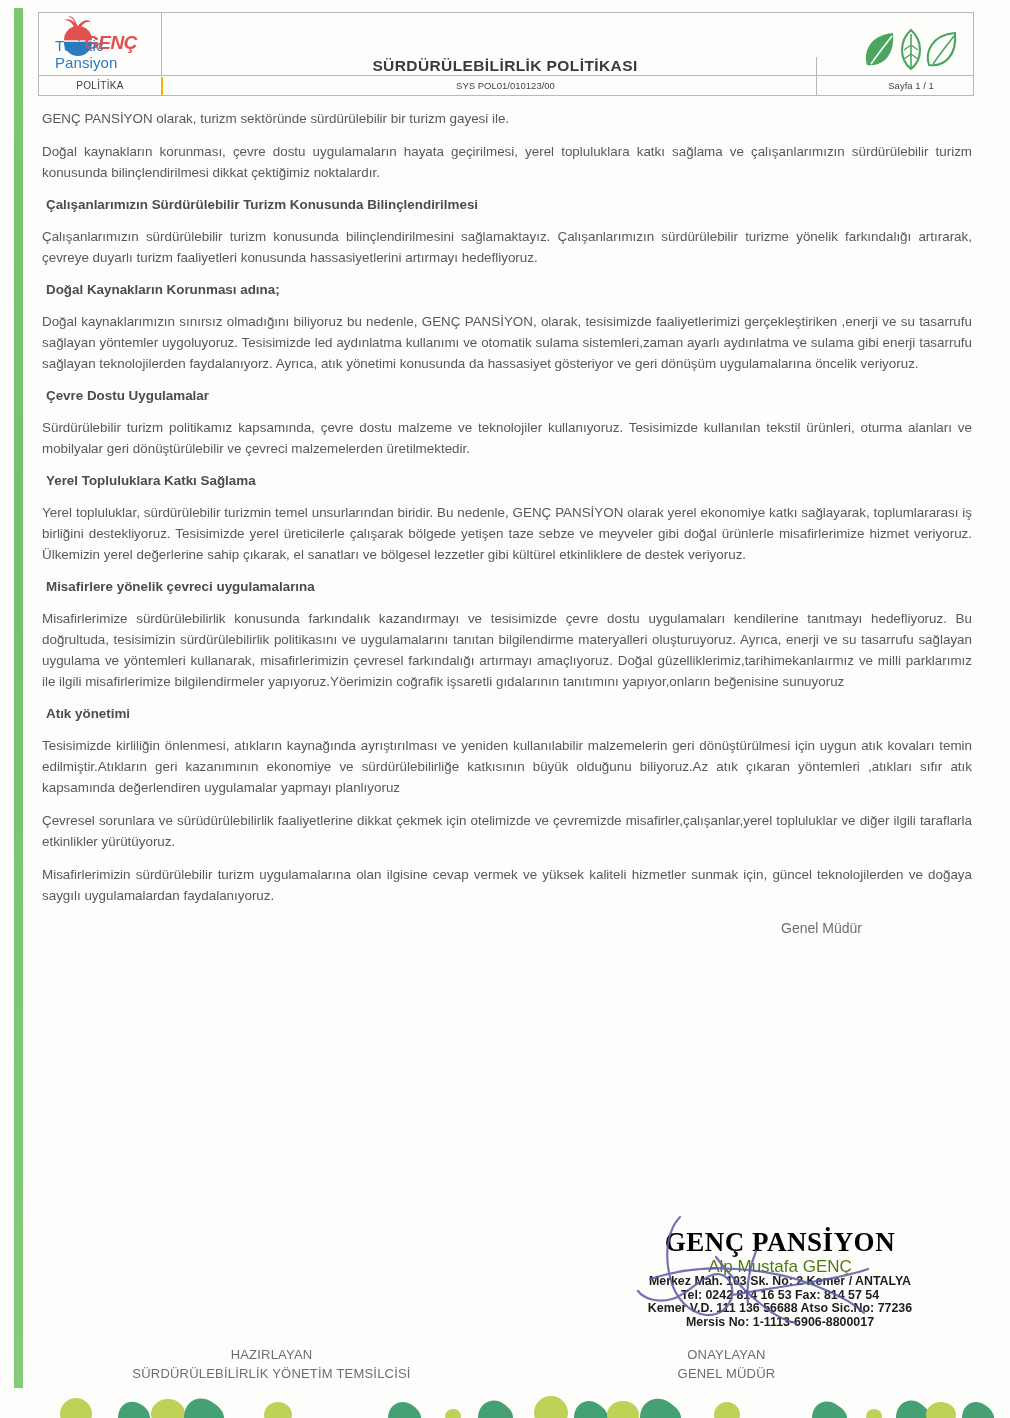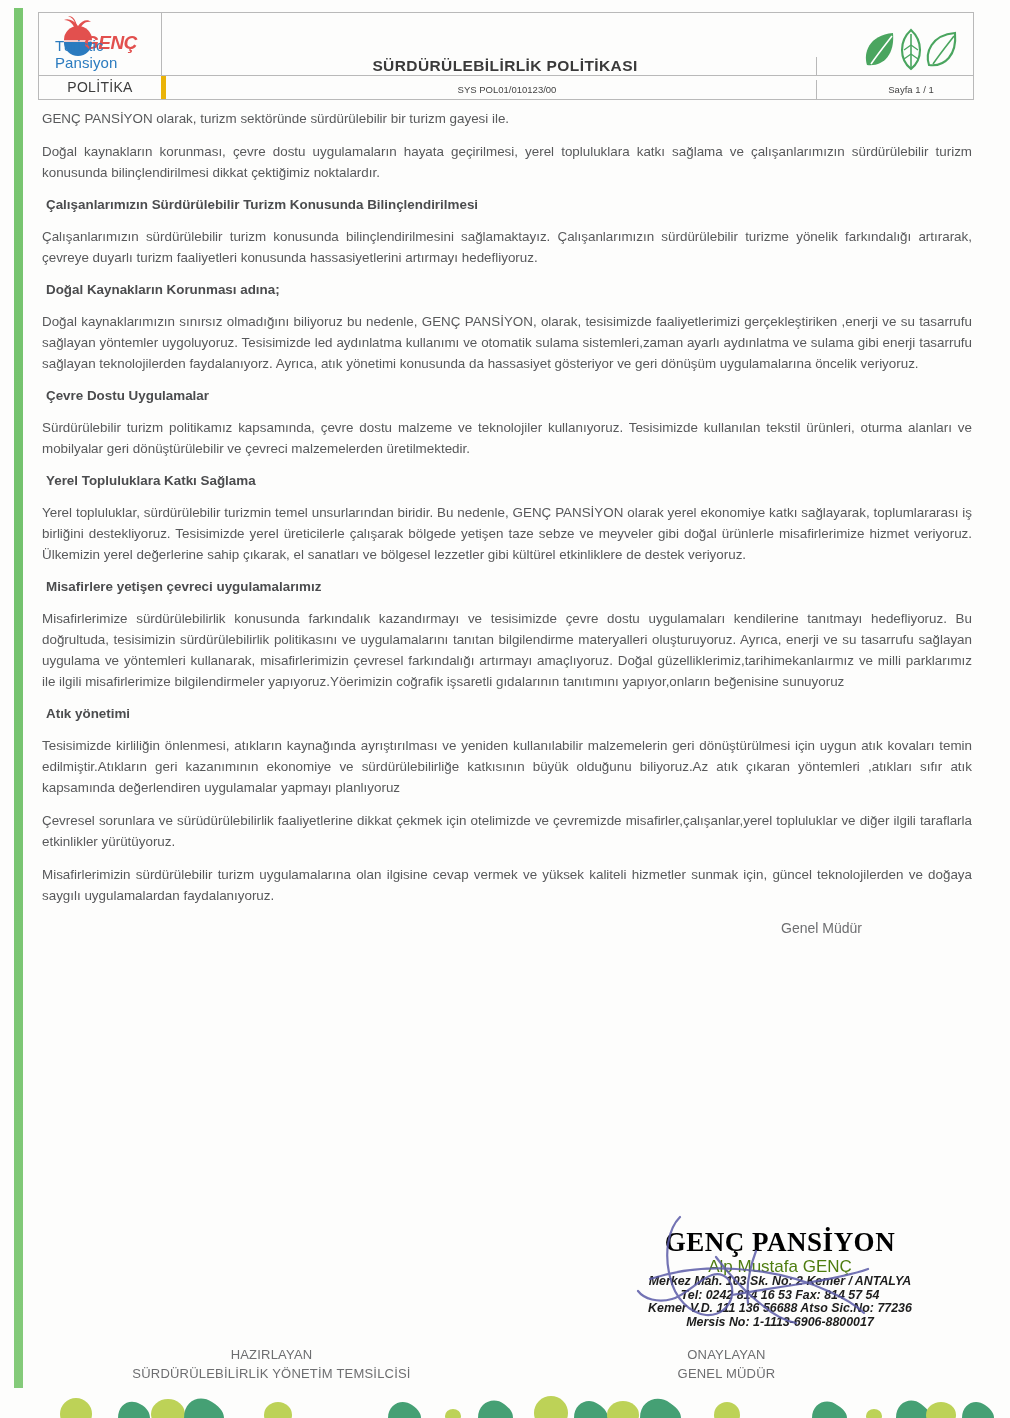--- a/index.html
+++ b/index.html
@@ -64,23 +64,23 @@
     color: #3a3a3a;
   }
   .hdr-leaves {
     width: 124px;
     display: flex;
     align-items: center;
     justify-content: center;
   }
   .hdr-sub-left {
     width: 122px;
-    border-right: 5px solid #eab308;
-    text-align: center;
-    font-size: 14px;
+    border-right: 2px solid #eab308;
+    text-align: center;
+    font-size: 10px;
     color: #3d3d3d;
     padding: 3px 0 4px;
     letter-spacing: .3px;
   }
   .hdr-sub-mid {
     flex: 1;
     border-right: 1px solid #b9b9b9;
     text-align: center;
     font-size: 9.5px;
     color: #444;
@@ -180,21 +180,21 @@
     position: absolute;
     left: 0;
     top: 80px;
     width: 100%;
     text-align: center;
     font-size: 12.4px;
     line-height: 13.5px;
     color: #1d1d1d;
     font-weight: bold;
   }
-  .stamp-lines div { white-space: nowrap; font-style: italic; }
+  .stamp-lines div { white-space: nowrap; }
   .scribble {
     position: absolute;
     left: 0;
     top: 0;
     width: 320px;
     height: 140px;
     pointer-events: none;
   }
   
   .footer-sig {
@@ -283,21 +283,21 @@
 
     <h2 class="head">Doğal Kaynakların Korunması adına;</h2>
     <p class="para">Doğal kaynaklarımızın sınırsız olmadığını biliyoruz bu nedenle, GENÇ PANSİYON, olarak, tesisimizde faaliyetlerimizi gerçekleştiriken ,enerji ve su tasarrufu sağlayan yöntemler uygoluyoruz. Tesisimizde led aydınlatma kullanımı ve otomatik sulama sistemleri,zaman ayarlı aydınlatma ve sulama gibi enerji tasarrufu sağlayan teknolojilerden faydalanıyorz. Ayrıca, atık yönetimi konusunda da hassasiyet gösteriyor ve geri dönüşüm uygulamalarına öncelik veriyoruz.</p>
 
     <h2 class="head">Çevre Dostu Uygulamalar</h2>
     <p class="para">Sürdürülebilir turizm politikamız kapsamında, çevre dostu malzeme ve teknolojiler kullanıyoruz. Tesisimizde kullanılan tekstil ürünleri, oturma alanları ve mobilyalar geri dönüştürülebilir ve çevreci malzemelerden üretilmektedir.</p>
 
     <h2 class="head">Yerel Topluluklara Katkı Sağlama</h2>
     <p class="para">Yerel topluluklar, sürdürülebilir turizmin temel unsurlarından biridir. Bu nedenle, GENÇ PANSİYON olarak yerel ekonomiye katkı sağlayarak, toplumlararası iş birliğini destekliyoruz. Tesisimizde yerel üreticilerle çalışarak bölgede yetişen taze sebze ve meyveler gibi doğal ürünlerle misafirlerimize hizmet veriyoruz. Ülkemizin yerel değerlerine sahip çıkarak, el sanatları ve bölgesel lezzetler gibi kültürel etkinliklere de destek veriyoruz.</p>
 
-    <h2 class="head">Misafirlere yetişen çevreci uygulamalarımız</h2>
+    <h2 class="head">Misafirlere yönelik çevreci uygulamalarına</h2>
     <p class="para">Misafirlerimize sürdürülebilirlik konusunda farkındalık kazandırmayı ve tesisimizde çevre dostu uygulamaları kendilerine tanıtmayı hedefliyoruz. Bu doğrultuda, tesisimizin sürdürülebilirlik politikasını ve uygulamalarını tanıtan bilgilendirme materyalleri oluşturuyoruz. Ayrıca, enerji ve su tasarrufu sağlayan uygulama ve yöntemleri kullanarak, misafirlerimizin çevresel farkındalığı artırmayı amaçlıyoruz. Doğal güzelliklerimiz,tarihimekanlaırmız ve milli parklarımız ile ilgili misafirlerimize bilgilendirmeler yapıyoruz.Yöerimizin coğrafik işsaretli gıdalarının tanıtımını yapıyor,onların beğenisine sunuyoruz</p>
 
     <h2 class="head">Atık yönetimi</h2>
     <p class="para">Tesisimizde kirliliğin önlenmesi, atıkların kaynağında ayrıştırılması ve yeniden kullanılabilir malzemelerin geri dönüştürülmesi için uygun atık kovaları temin edilmiştir.Atıkların geri kazanımının ekonomiye ve sürdürülebilirliğe katkısının büyük olduğunu biliyoruz.Az atık çıkaran yöntemleri ,atıkları sıfır atık kapsamında değerlendiren uygulamalar yapmayı planlıyoruz</p>
 
     <p class="para">Çevresel sorunlara ve sürüdürülebilirlik faaliyetlerine dikkat çekmek için otelimizde ve çevremizde misafirler,çalışanlar,yerel topluluklar ve diğer ilgili taraflarla  etkinlikler yürütüyoruz.</p>
     <p class="para">Misafirlerimizin sürdürülebilir turizm uygulamalarına olan ilgisine cevap vermek ve yüksek kaliteli hizmetler sunmak için, güncel teknolojilerden ve doğaya saygılı uygulamalardan faydalanıyoruz.</p>
 
     <div class="sig-right">Genel Müdür</div>
   </div>

